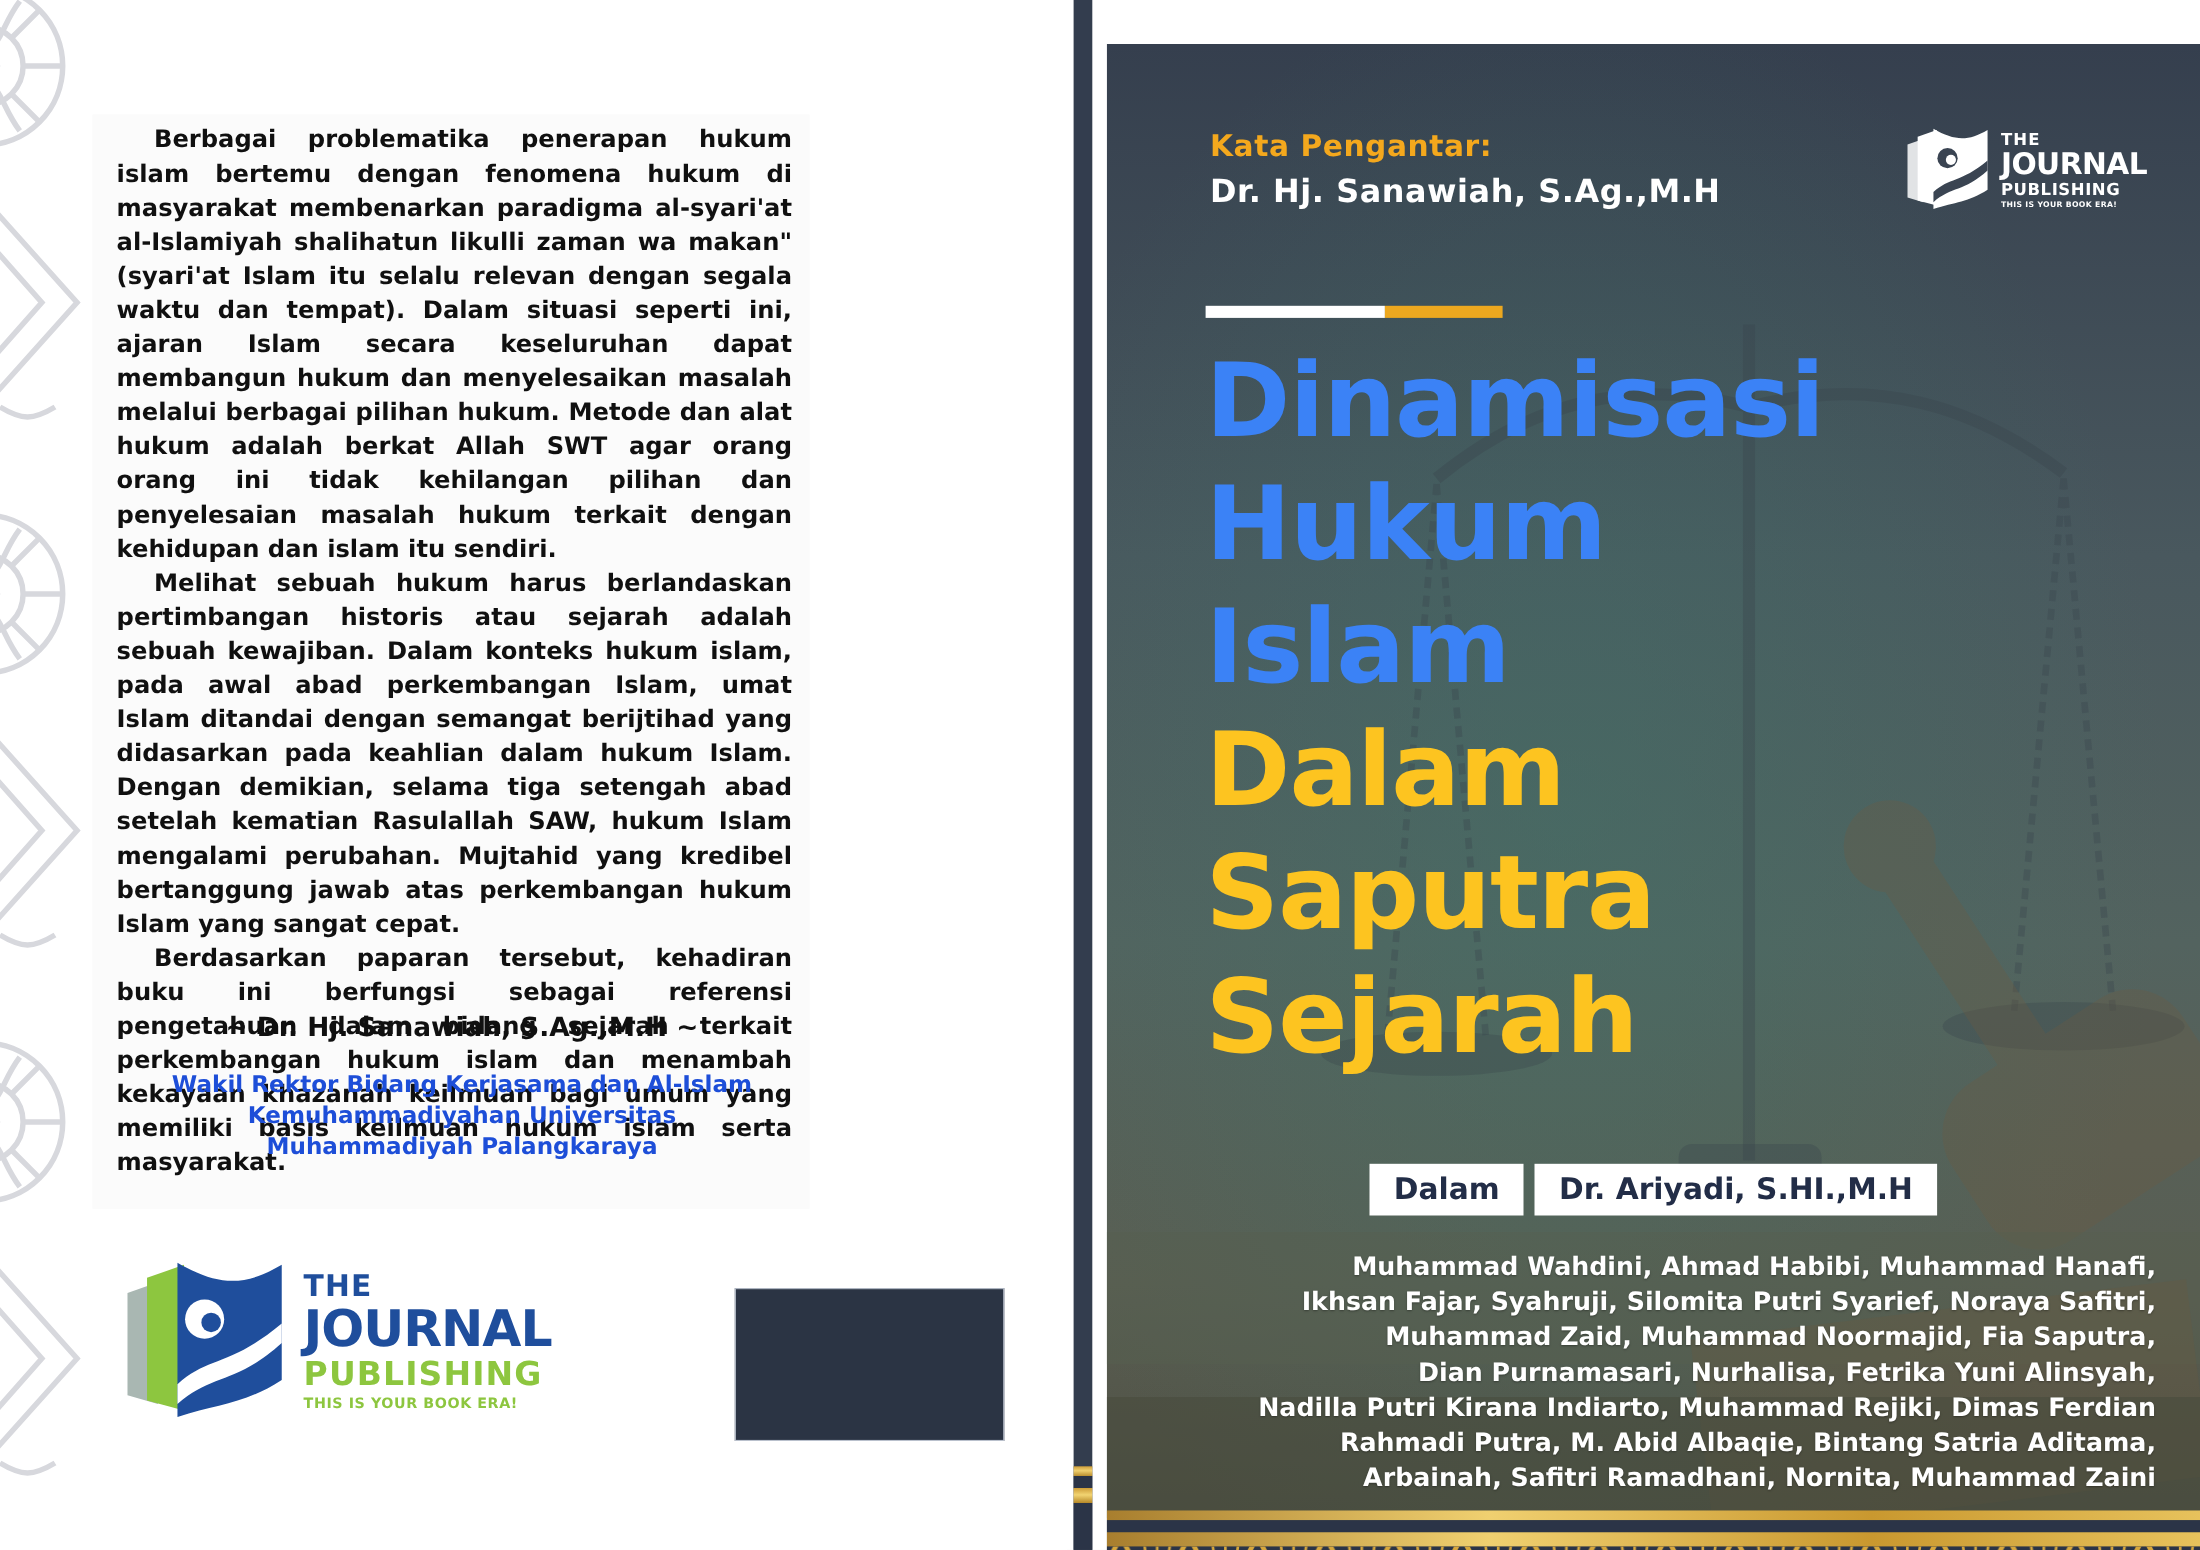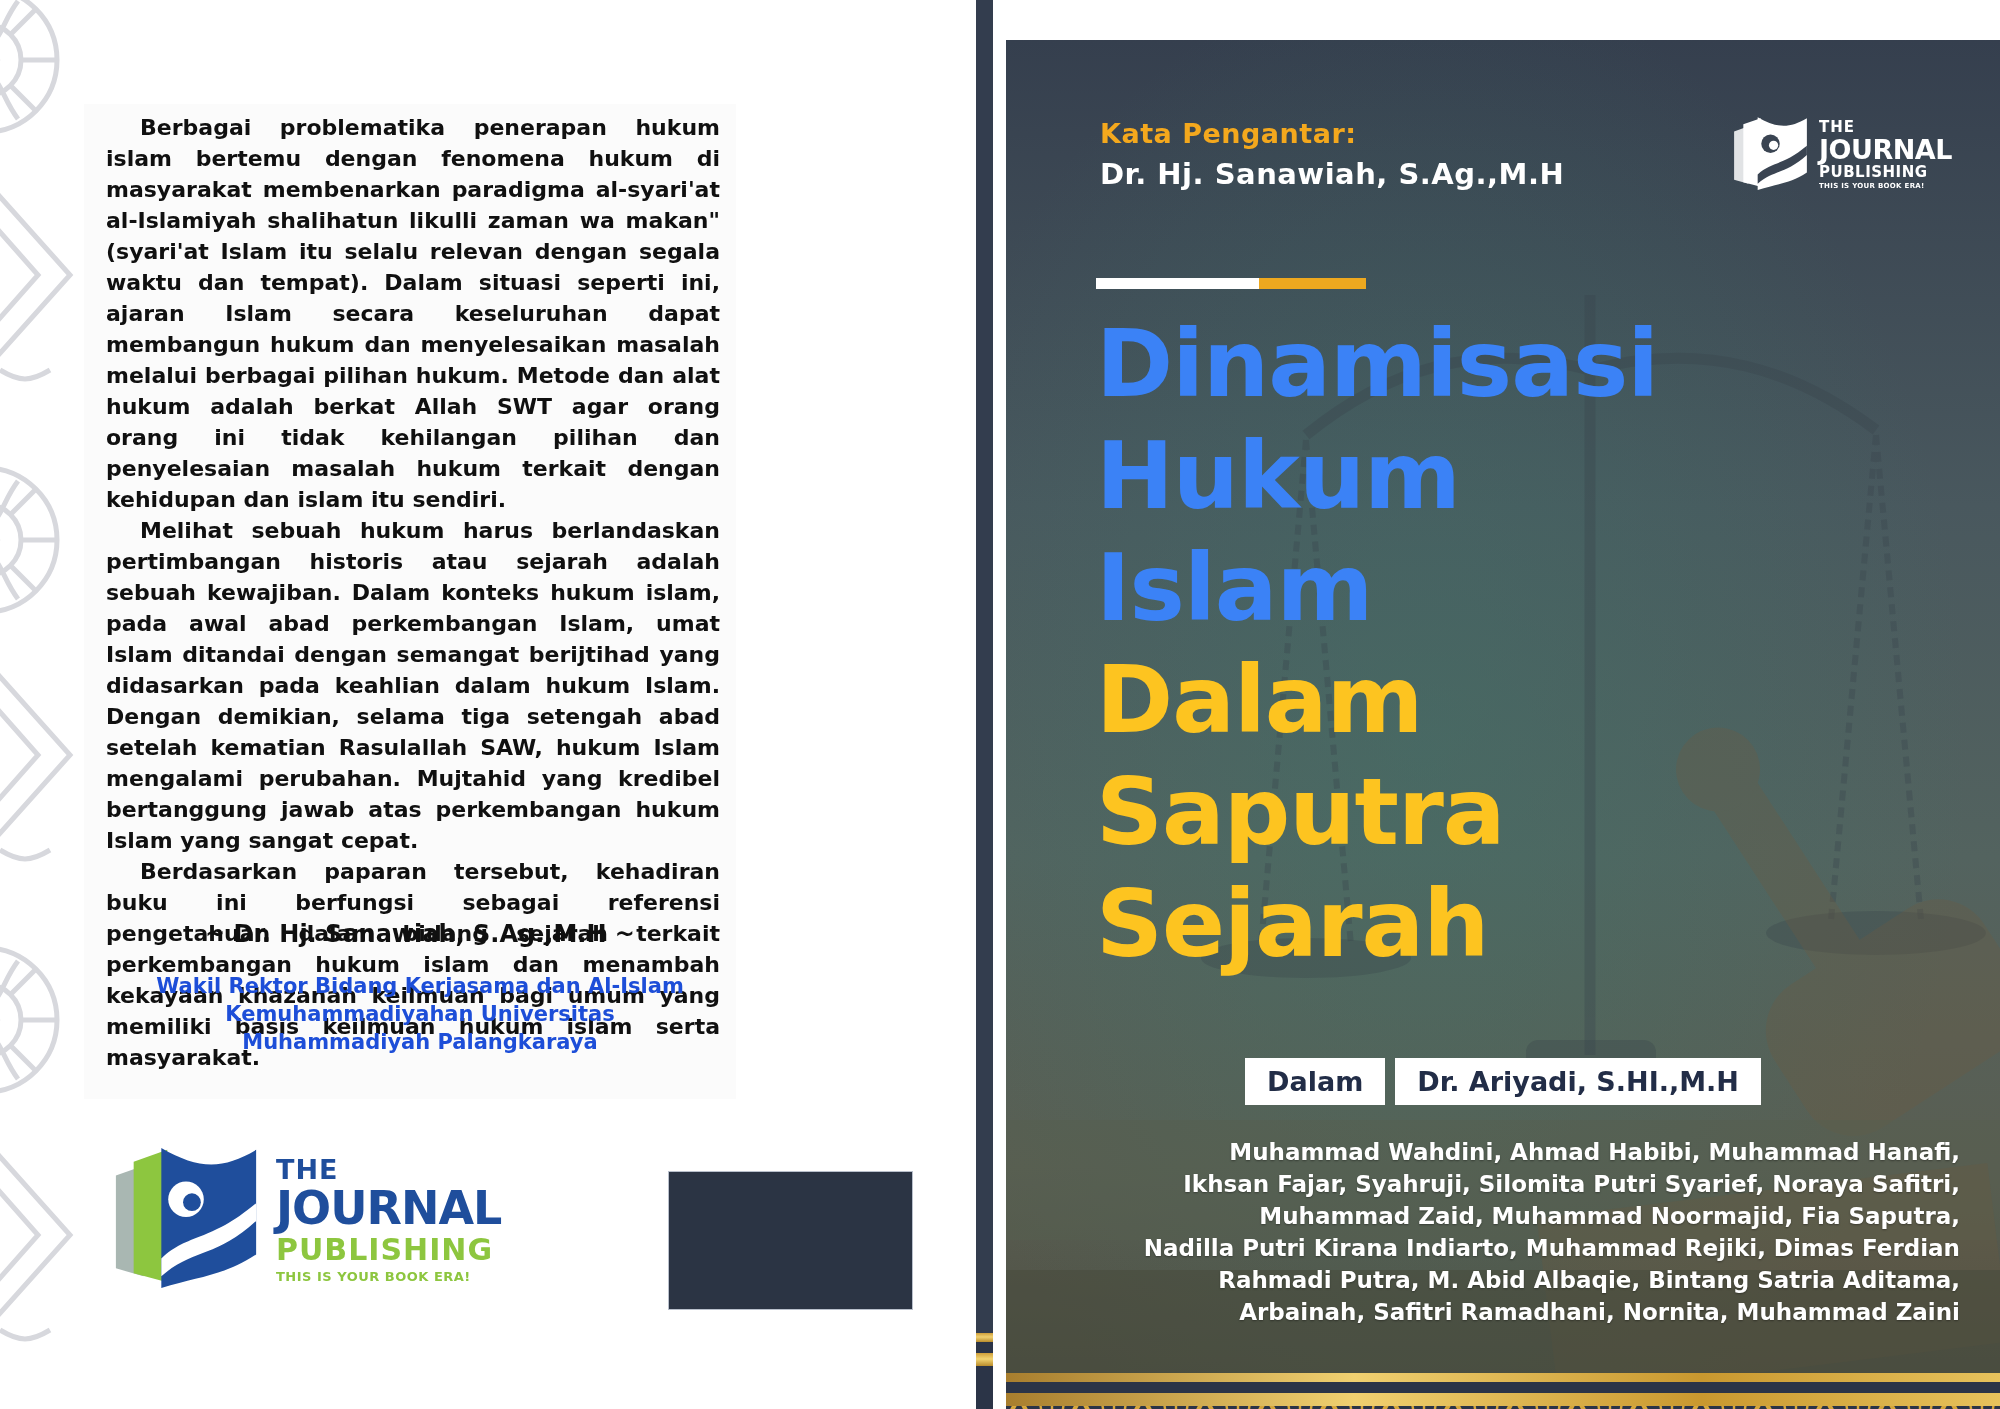--- a/index.html
+++ b/index.html
@@ -209,20 +209,21 @@
 
   <div class="editor-row">
     <span class="badge">Dalam</span>
     <span class="badge">Dr. Ariyadi, S.HI.,M.H</span>
   </div>
 
   <div class="authors">
     <div>Muhammad Wahdini, Ahmad Habibi, Muhammad Hanafi,</div>
     <div>Ikhsan Fajar, Syahruji, Silomita Putri Syarief, Noraya Safitri,</div>
     <div>Muhammad Zaid, Muhammad Noormajid, Fia Saputra,</div>
+    <div>Dian Purnamasari, Nurhalisa, Fetrika Yuni Alinsyah,</div>
     <div>Nadilla Putri Kirana Indiarto, Muhammad Rejiki, Dimas Ferdian</div>
     <div>Rahmadi Putra, M. Abid Albaqie, Bintang Satria Aditama,</div>
     <div>Arbainah, Safitri Ramadhani, Nornita, Muhammad Zaini</div>
   </div>
 
   <div class="border-band">
     <svg width="994" height="76" xmlns="http://www.w3.org/2000/svg">
       <defs>
         <linearGradient id="gold" x1="0" y1="0" x2="1" y2="0">
           <stop offset="0" stop-color="#a87e2e"></stop>

